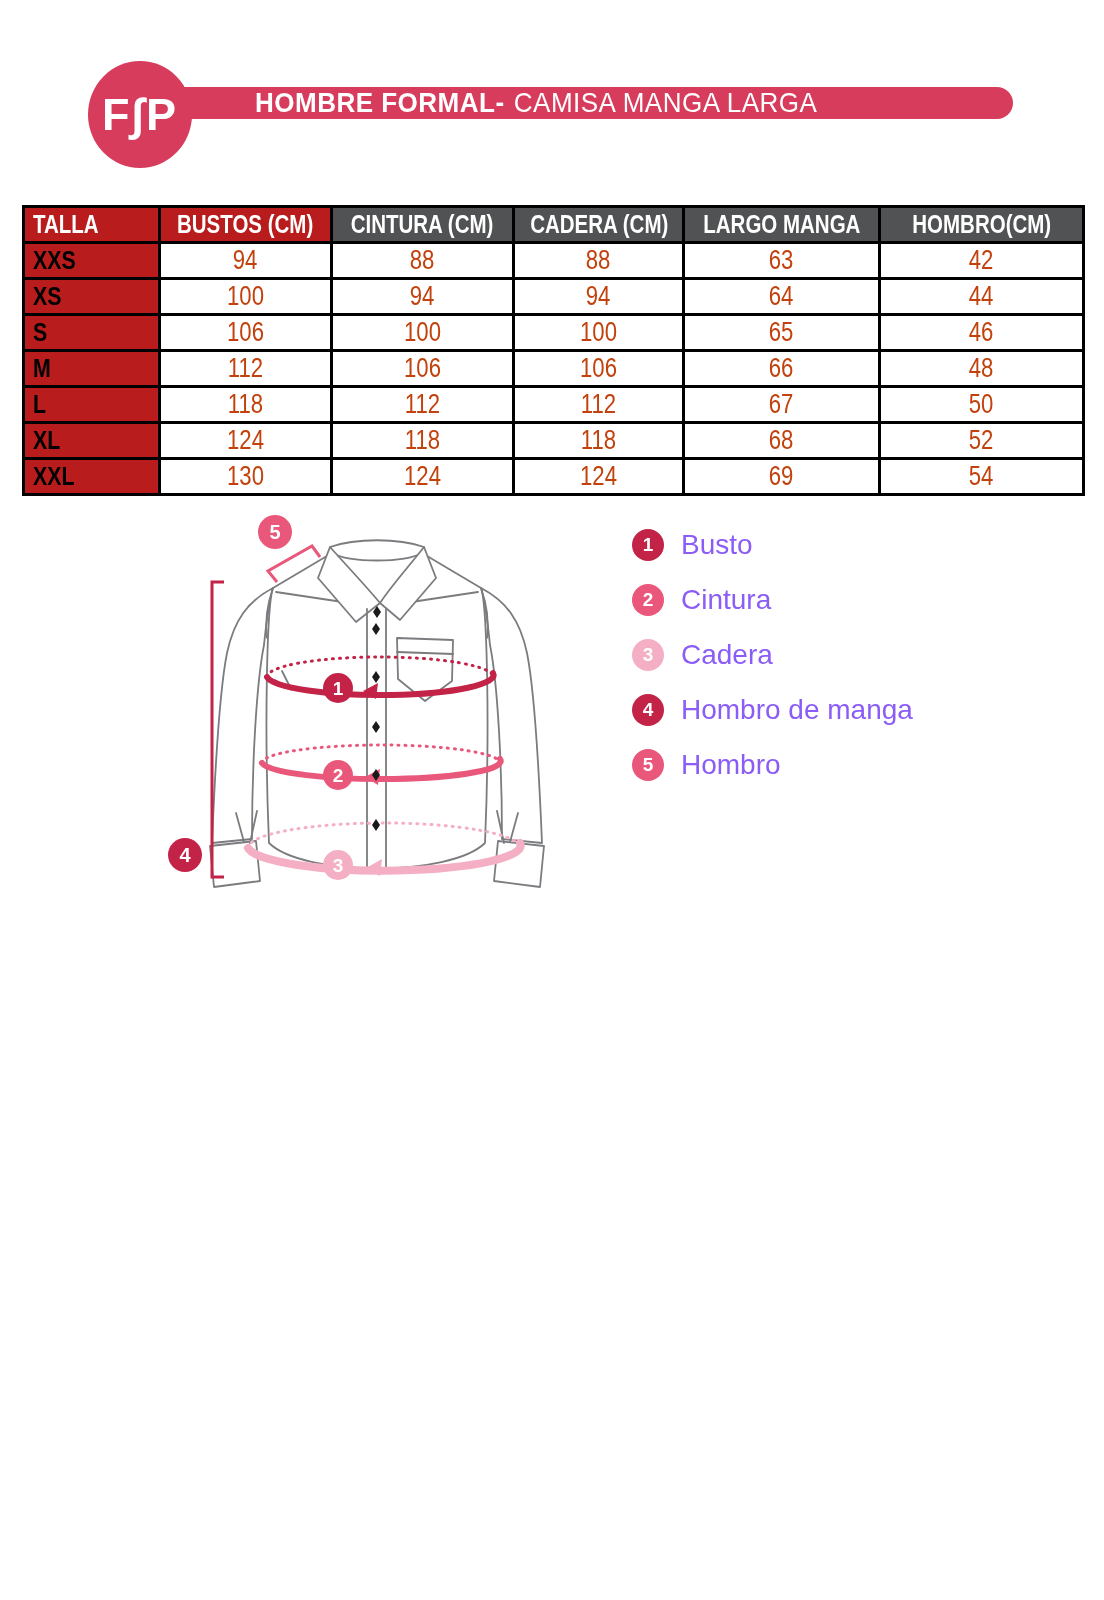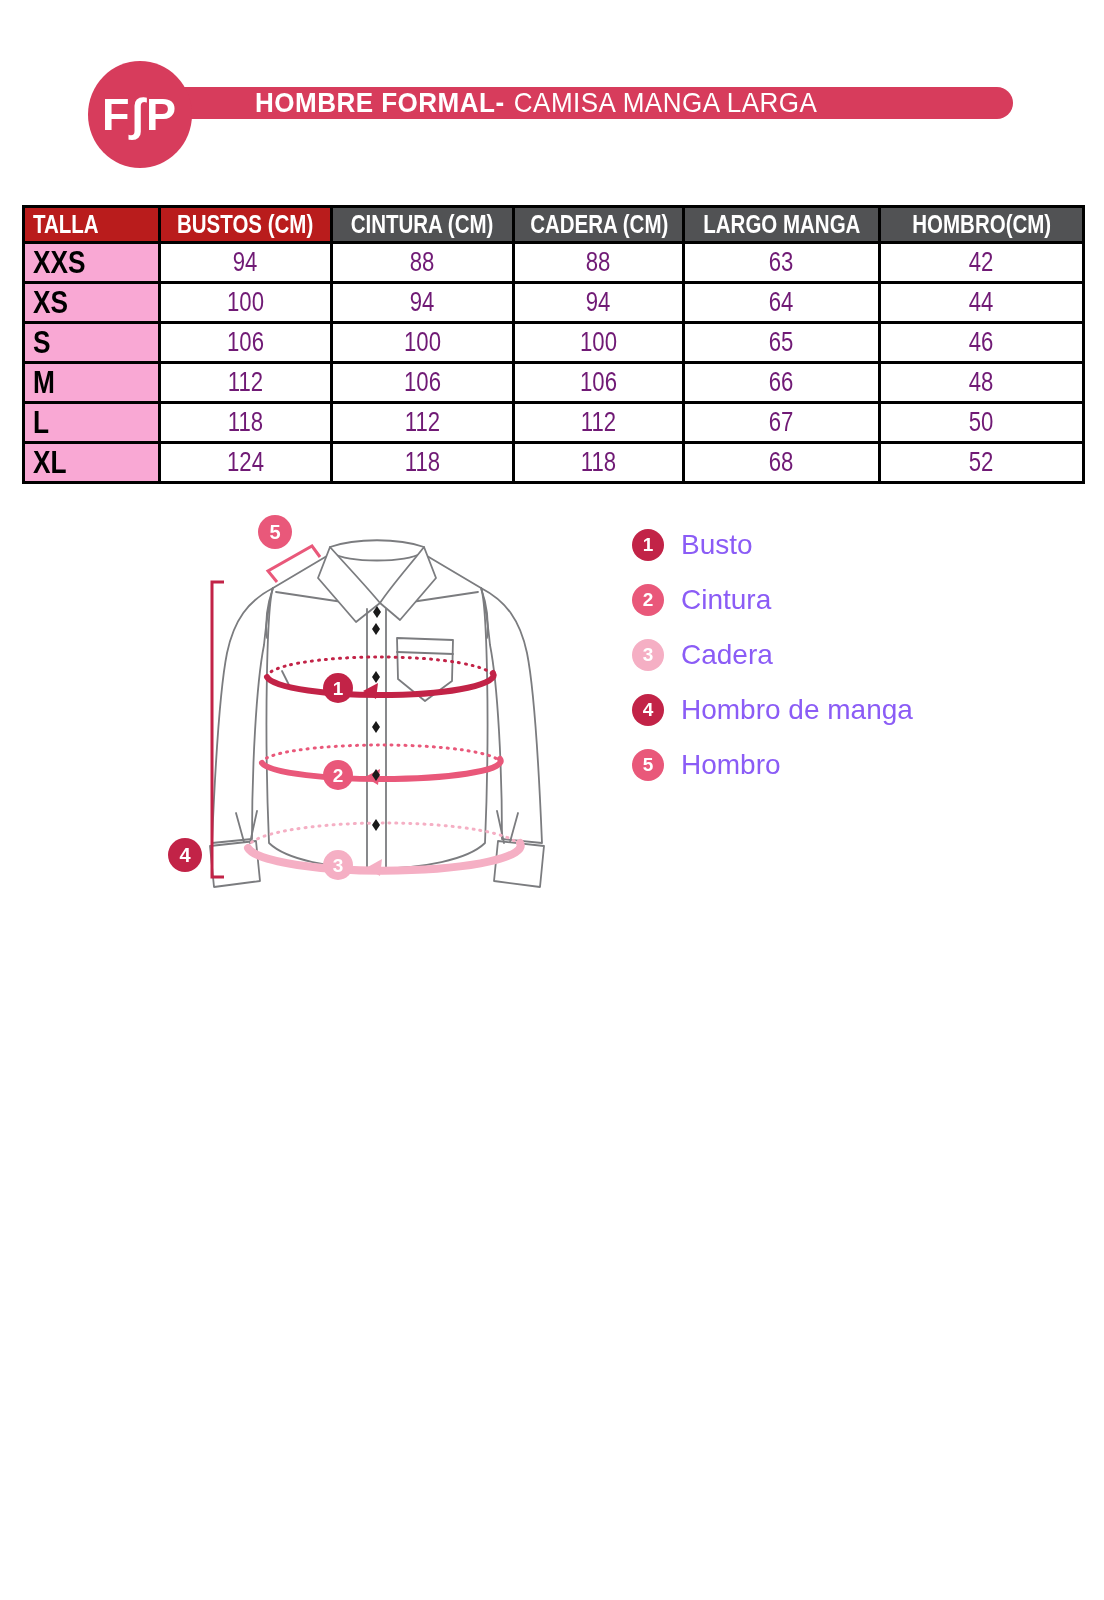--- a/index.html
+++ b/index.html
@@ -29,22 +29,22 @@
   table.size-table {
     position:absolute; left:22px; top:205px; width:1060px;
     border-collapse:collapse; table-layout:fixed;
   }
   .size-table th, .size-table td {
     border:3px solid #000; height:33px; padding:0;
     vertical-align:middle; overflow:hidden; white-space:nowrap;
   }
   .size-table thead th { color:#fff; font-size:25px; font-weight:700; text-align:left; padding-left:8px; }
   .size-table thead th.num-col { text-align:center; padding-left:0; }
-  .size-table tbody th { text-align:left; padding-left:8px; font-size:32px; font-weight:700; color:#000; background:#f9a8d4; }
-  .size-table td { font-size:27px; font-weight:400; color:#701a75; text-align:center; }
+  .size-table tbody th { text-align:left; padding-left:8px; font-size:26px; font-weight:700; color:#000; background:#b91c1c; }
+  .size-table td { font-size:27px; font-weight:400; color:#c2410c; text-align:center; }
   .cond { display:inline-block; transform:scaleX(0.82); }
   .cond-l { display:inline-block; transform:scaleX(0.82); transform-origin:left center; }
   
   .diagram { position:absolute; left:160px; top:505px; width:420px; height:395px; }
   .diagram svg { display:block; width:420px; height:395px; }
   .diagram text { fill:#fff; font-family:"Liberation Sans","DejaVu Sans",sans-serif; font-weight:700; text-anchor:middle; }
   
   .legend { position:absolute; left:632px; top:529px; }
   .legend-item { display:flex; align-items:center; height:32px; margin-bottom:23px; }
   .legend-circle {
@@ -129,20 +129,28 @@
         <td><span class="cond">50</span></td>
       </tr>
       <tr>
         <th><span class="cond-l">XL</span></th>
         <td><span class="cond">124</span></td>
         <td><span class="cond">118</span></td>
         <td><span class="cond">118</span></td>
         <td><span class="cond">68</span></td>
         <td><span class="cond">52</span></td>
       </tr>
+      <tr>
+        <th><span class="cond-l">XXL</span></th>
+        <td><span class="cond">130</span></td>
+        <td><span class="cond">124</span></td>
+        <td><span class="cond">124</span></td>
+        <td><span class="cond">69</span></td>
+        <td><span class="cond">54</span></td>
+      </tr>
     </tbody>
   </table>
 
   <div class="diagram">
     <svg viewBox="0 0 420 395" xmlns="http://www.w3.org/2000/svg">
 
       <g fill="#ffffff" stroke="#7B7C7F" stroke-width="1.8" stroke-linejoin="round" stroke-linecap="round">
 
         <path d="M 113,83 C 88,96 74,115 67,148 C 60,183 55,265 52,338 L 92,334 C 92,265 96,180 104,140 C 106,120 109,98 113,83 Z"></path>
         <path d="M 321,83 C 346,96 360,115 367,148 C 374,183 379,265 382,338 L 342,334 C 342,265 338,180 330,140 C 328,120 325,98 321,83 Z"></path>

